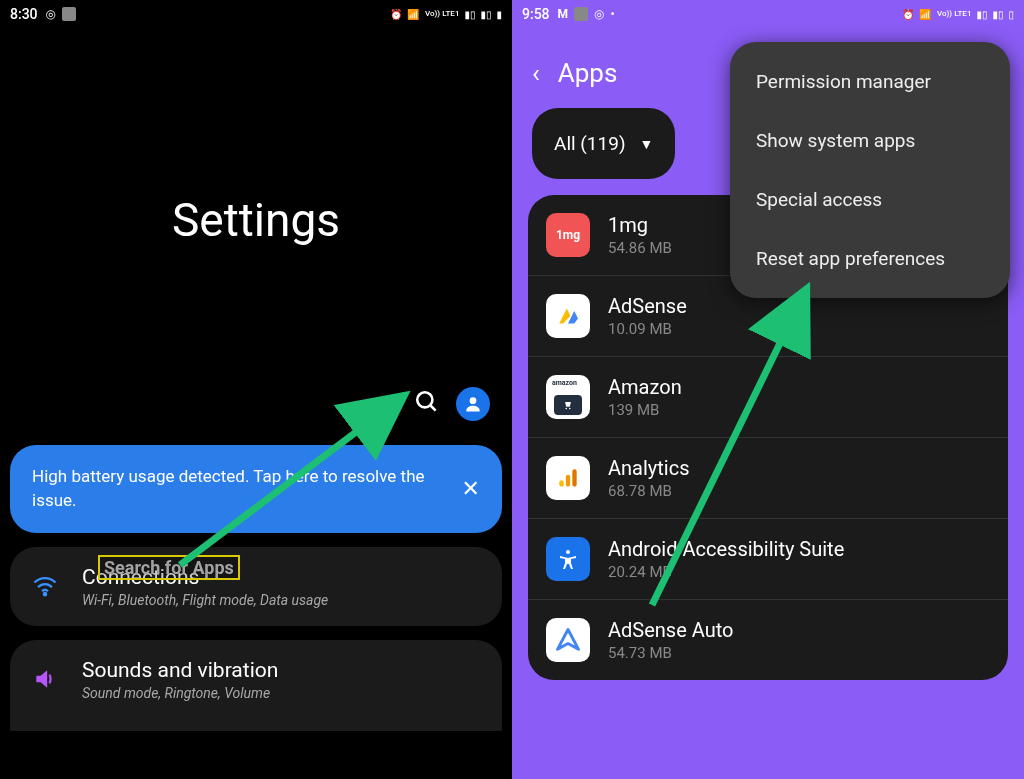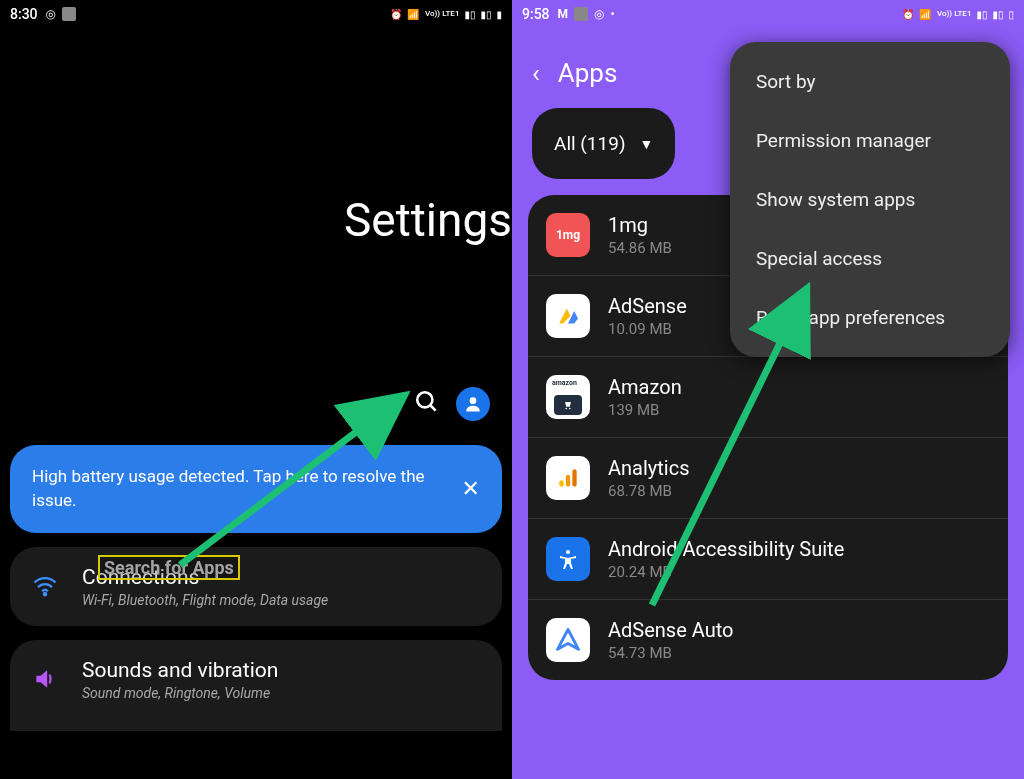--- a/index.html
+++ b/index.html
@@ -34,21 +34,21 @@
   .statusbar .sb-time { margin-right: 8px; }
   .statusbar .sb-left-icons { display: flex; gap: 6px; align-items: center; font-size: 12px; }
   .statusbar .spacer { flex: 1; }
   .statusbar .sb-right { display: flex; gap: 5px; align-items: center; font-size: 10px; }
   .sb-icon { display:inline-block; }
   .sb-box { width:14px; height:14px; background:#888; border-radius:2px; display:inline-block; }
   .sb-dot { display:inline-block; }
 
   
   .left-settings-title {
-    text-align: right;
+    text-align: center;
     font-size: 46px;
     font-weight: 400;
     margin-top: 165px;
     color: #fff;
   }
   .left-actionrow {
     display: flex;
     justify-content: flex-end;
     align-items: center;
     gap: 16px;
@@ -353,21 +353,20 @@
       </div>
       <div class="app-text">
         <div class="app-name">AdSense Auto</div>
         <div class="app-size">54.73 MB</div>
       </div>
     </div>
   </div>
 
   
   <div class="popup">
-    <div class="popup-item">Sort by</div>
     <div class="popup-item">Permission manager</div>
     <div class="popup-item">Show system apps</div>
     <div class="popup-item">Special access</div>
     <div class="popup-item">Reset app preferences</div>
   </div>
 
   
   <svg class="arrow" style="left:120px; top:270px;" width="220" height="350">
     <defs>
         <marker id="ah2" markerWidth="12" markerHeight="12" refX="9" refY="5" orient="auto">

